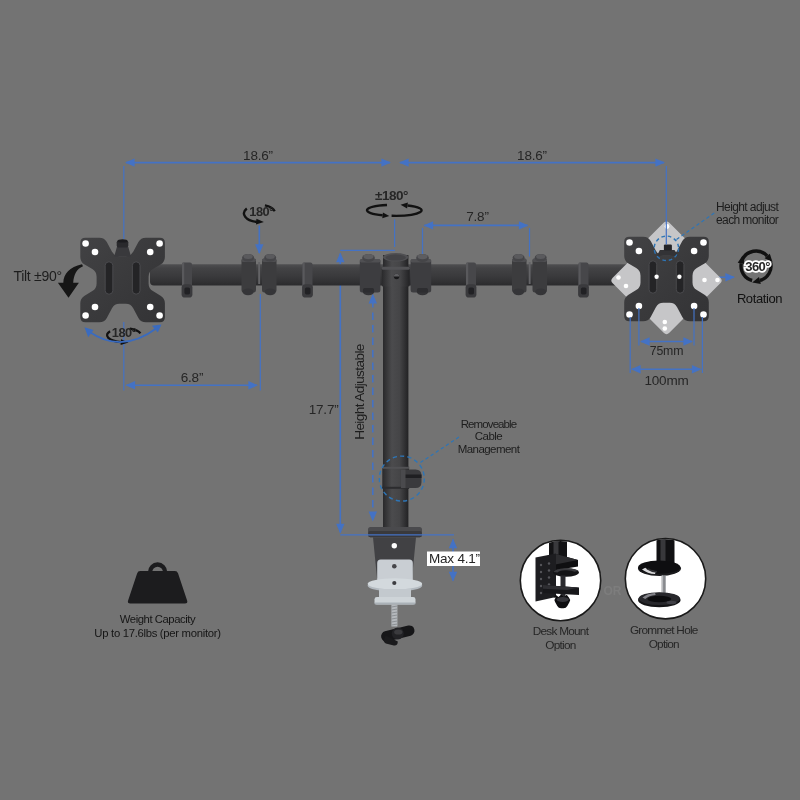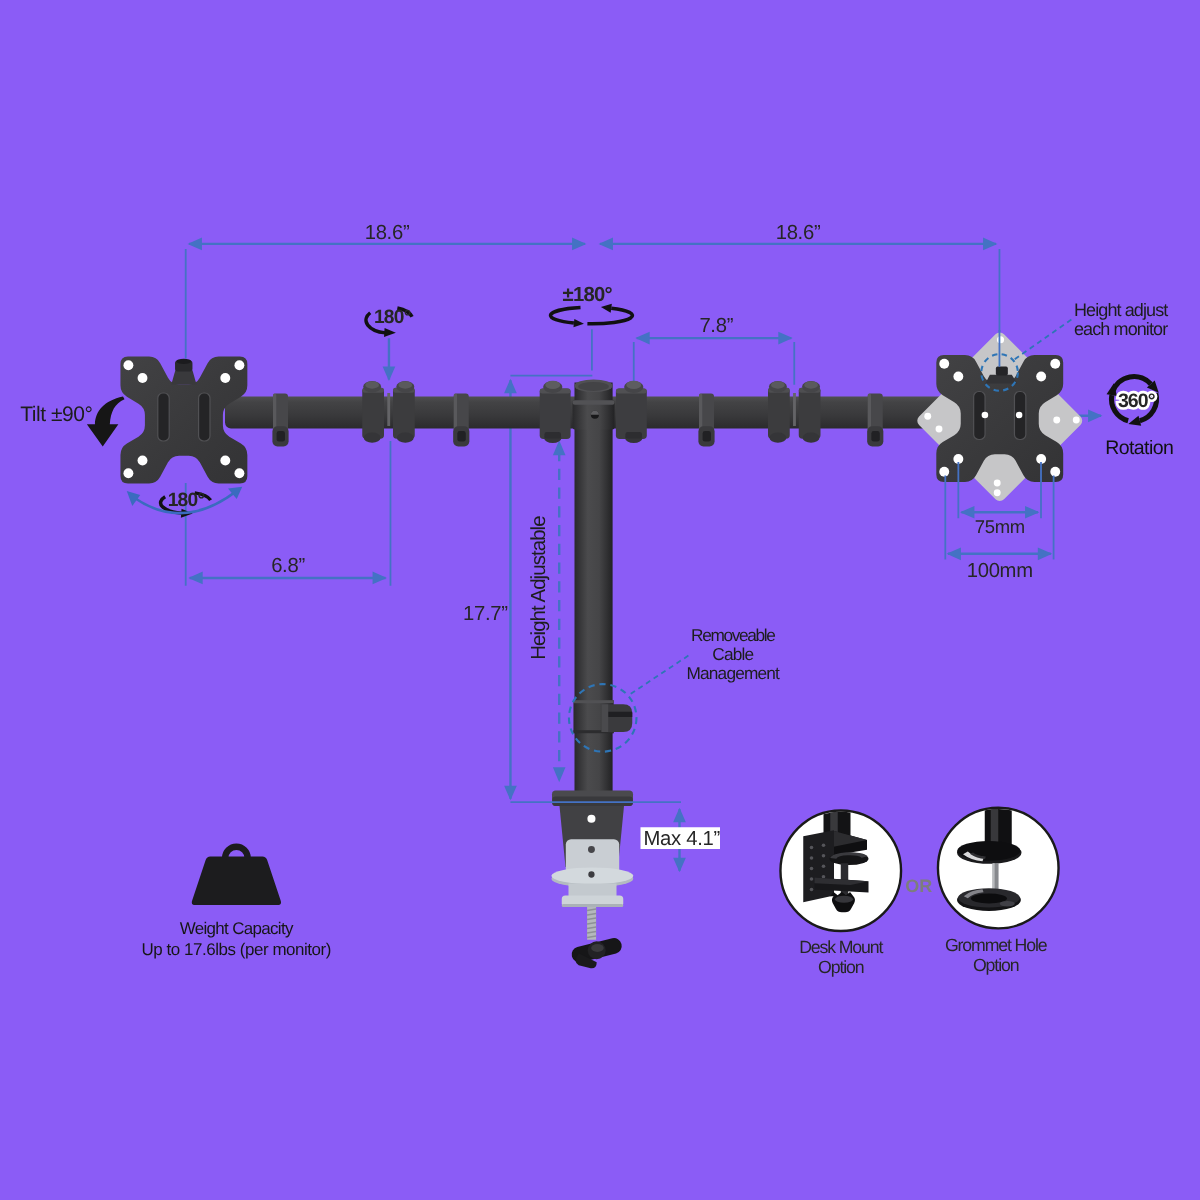--- a/index.html
+++ b/index.html
@@ -1,16 +1,16 @@
 <!DOCTYPE html>
 <html><head>
 <meta charset="utf-8">
 <style>
 html,body{margin:0;padding:0;background:#fff;}
-#c{position:relative;width:800px;height:800px;background:#8b5cf6;overflow:hidden;}
+#c{position:relative;width:800px;height:800px;background:#737373;overflow:hidden;}
 text{font-family:"Liberation Sans",sans-serif;fill:#262626;}
 .dim{font-size:13.5px;letter-spacing:-0.2px;}
 .lbl{font-size:12px;letter-spacing:-0.6px;fill:#1d1d1d;}
 .bld{font-weight:bold;}
 </style>
 </head>
 <body>
 <div id="c">
 <svg width="800" height="800" viewBox="0 0 800 800">
 <defs>

